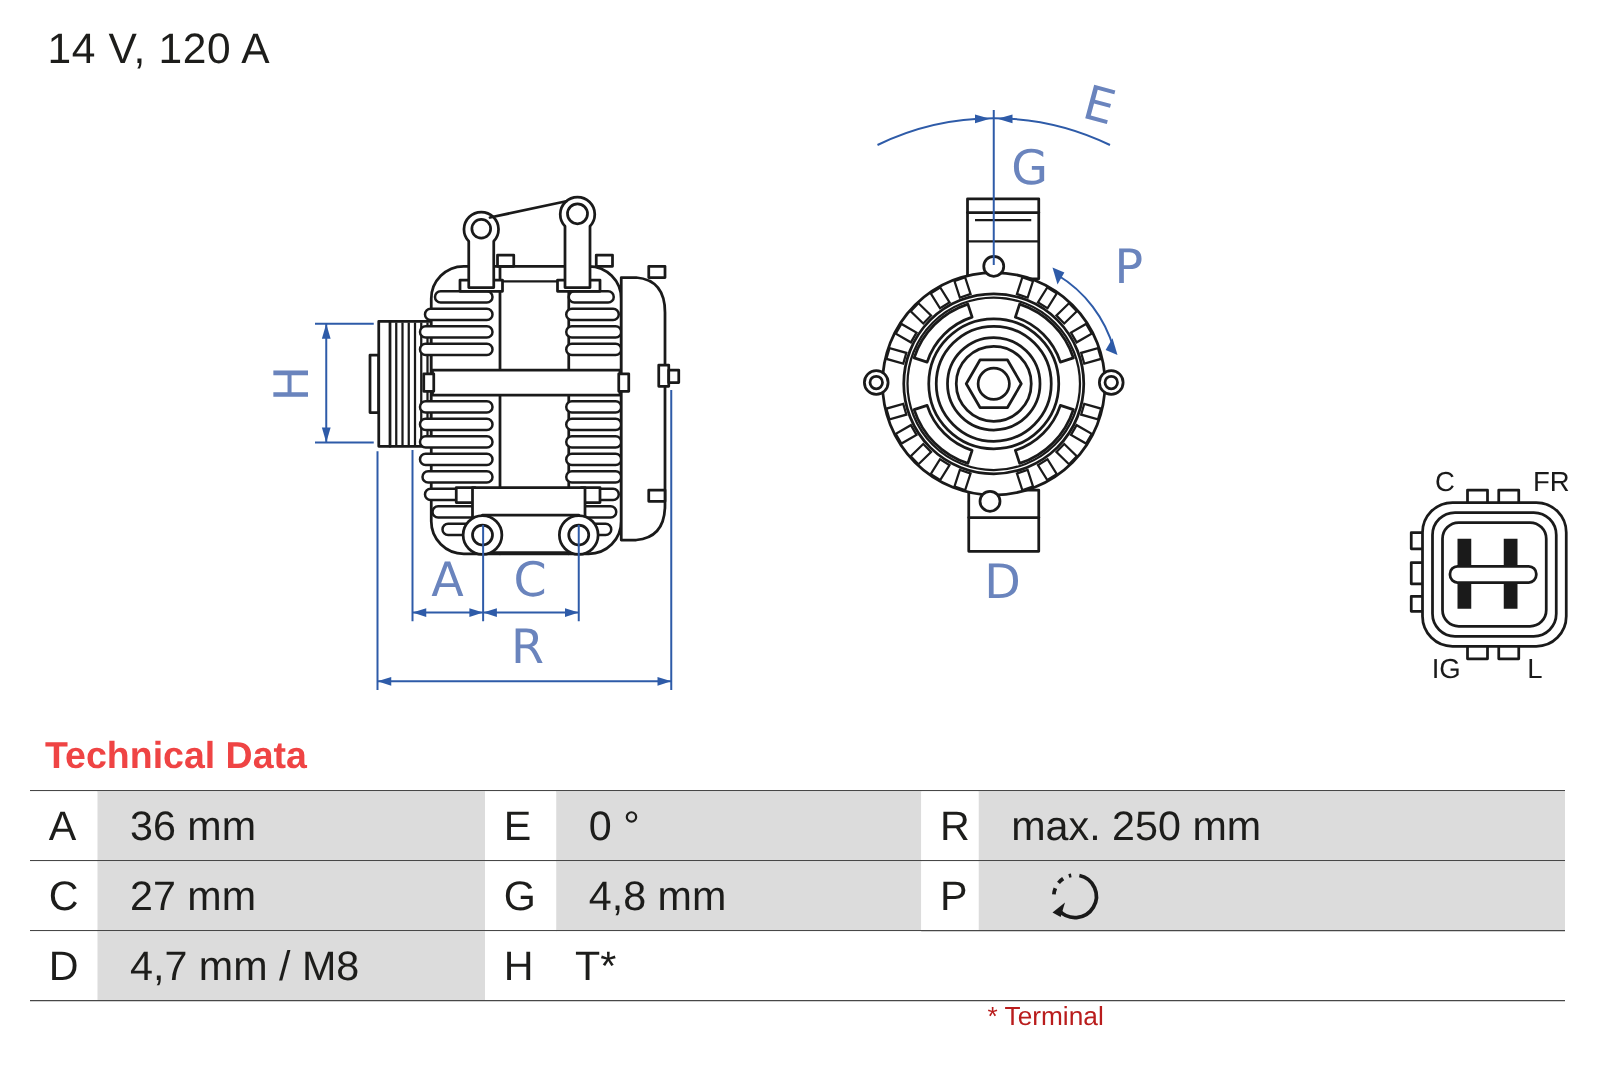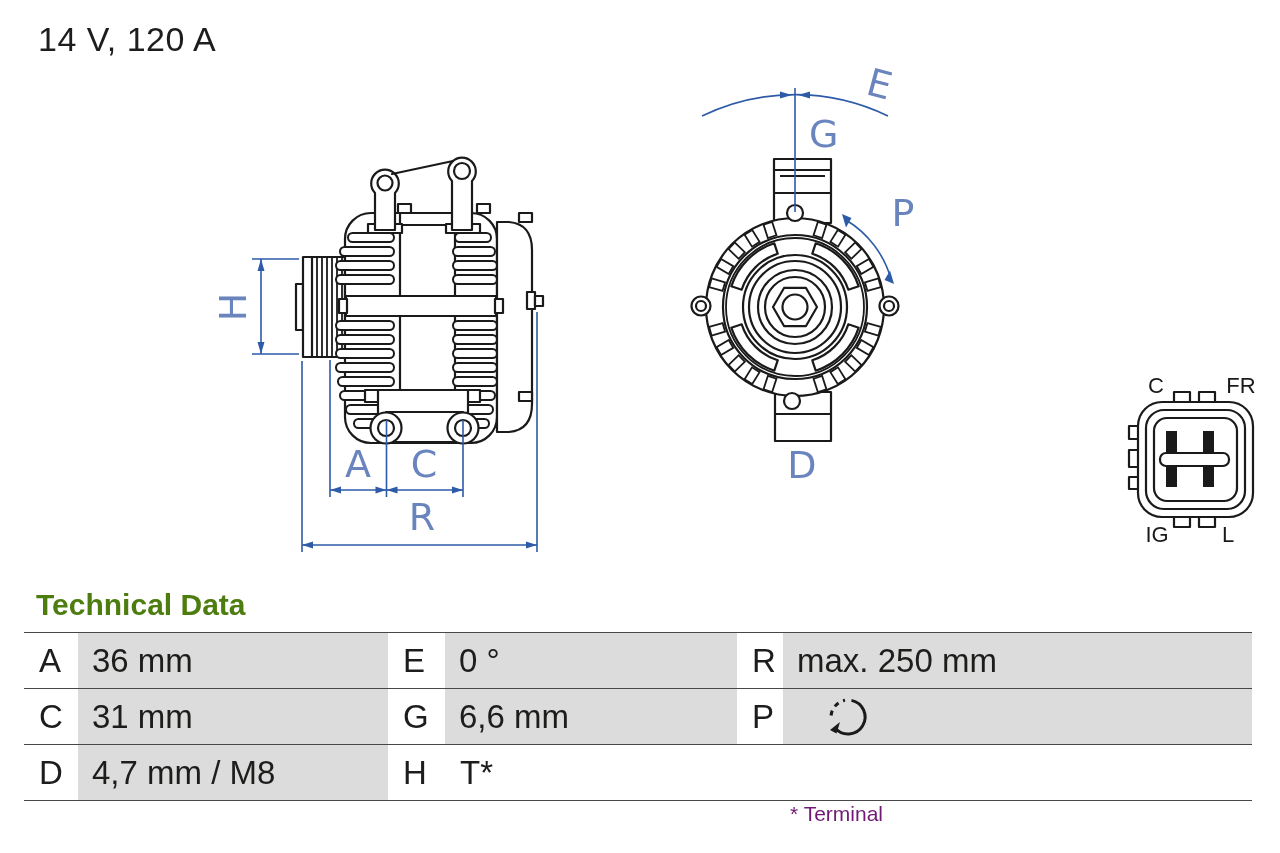--- a/index.html
+++ b/index.html
@@ -11,29 +11,29 @@
   .blk{stroke:#1a1a1a;fill:none;stroke-width:2.2;stroke-linecap:round;stroke-linejoin:round;}
   .blkf{stroke:#1a1a1a;fill:#ffffff;stroke-width:2.2;stroke-linejoin:round;}
   .blkt{stroke:#1a1a1a;fill:none;stroke-width:1.8;}
   .fin{stroke:#1a1a1a;fill:#ffffff;stroke-width:2;}
   .pin{fill:#1a1a1a;stroke:none;}
   .dim{stroke:#2e5ba8;fill:none;stroke-width:1.6;}
   .dimarrow{fill:#2e5ba8;stroke:none;}
   .dimlbl{fill:#6a84bd;font-family:"DejaVu Sans",sans-serif;font-size:38px;}
   .conlbl{fill:#1a1a1a;font-family:"Liberation Sans",sans-serif;font-size:22px;}
   
-  .tech-title{position:absolute;left:36px;top:588px;font-size:30px;font-weight:bold;color:#4d7c0f;}
+  .tech-title{position:absolute;left:36px;top:588px;font-size:30px;font-weight:bold;color:#ef4444;}
   .ttable{position:absolute;left:24px;top:632px;width:1228px;border-top:1.5px solid #474747;}
   .trow{display:grid;grid-template-columns:54px 310px 57px 292px 46px 469px;height:55px;
         border-bottom:1.5px solid #474747;font-size:33px;}
   .cell{display:flex;align-items:center;overflow:visible;white-space:nowrap;}
   .cell.key{background:#ffffff;padding-left:15px;}
-  .cell.val{background:#dcdcdc;padding-left:14px;}
+  .cell.val{background:#dcdcdc;padding-left:26px;}
   .rot-icon{margin-left:26px;}
-  .footnote{position:absolute;left:790px;top:802px;font-size:21px;color:#701a75;}
+  .footnote{position:absolute;left:790px;top:802px;font-size:21px;color:#b91c1c;}
 </style>
 </head>
 <body>
 
 <div id="screen">
 
   <div class="rating">14 V, 120 A</div>
 
   <svg id="drawing" width="1280" height="580" viewBox="0 0 1280 580">
     <defs>
@@ -237,23 +237,23 @@
     <div class="trow">
       <div class="cell key">A</div>
       <div class="cell val">36 mm</div>
       <div class="cell key">E</div>
       <div class="cell val">0 °</div>
       <div class="cell key">R</div>
       <div class="cell val">max. 250 mm</div>
     </div>
     <div class="trow">
       <div class="cell key">C</div>
-      <div class="cell val">31 mm</div>
+      <div class="cell val">27 mm</div>
       <div class="cell key">G</div>
-      <div class="cell val">6,6 mm</div>
+      <div class="cell val">4,8 mm</div>
       <div class="cell key">P</div>
       <div class="cell val">
         <svg class="rot-icon" width="50" height="50" viewBox="0 0 50 50">
           <path d="M28.5,8.4 A17,17 0 1 1 12,35.9" fill="none" stroke="#1a1a1a" stroke-width="3"></path>
           <path d="M8.1,23.5 A17,17 0 0 1 22,8.3" fill="none" stroke="#1a1a1a" stroke-width="3" stroke-dasharray="5 5"></path>
           <polygon points="7,38 17,30 13.5,41.5" fill="#1a1a1a"></polygon>
         </svg>
         <span></span>
       </div>
     </div>

